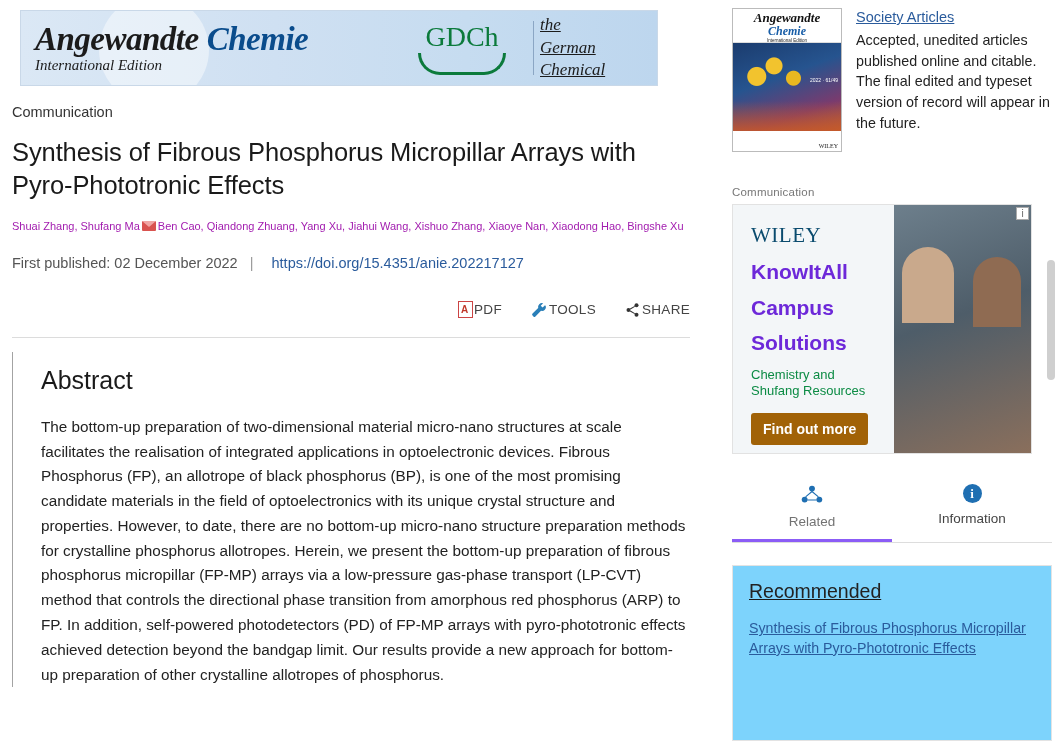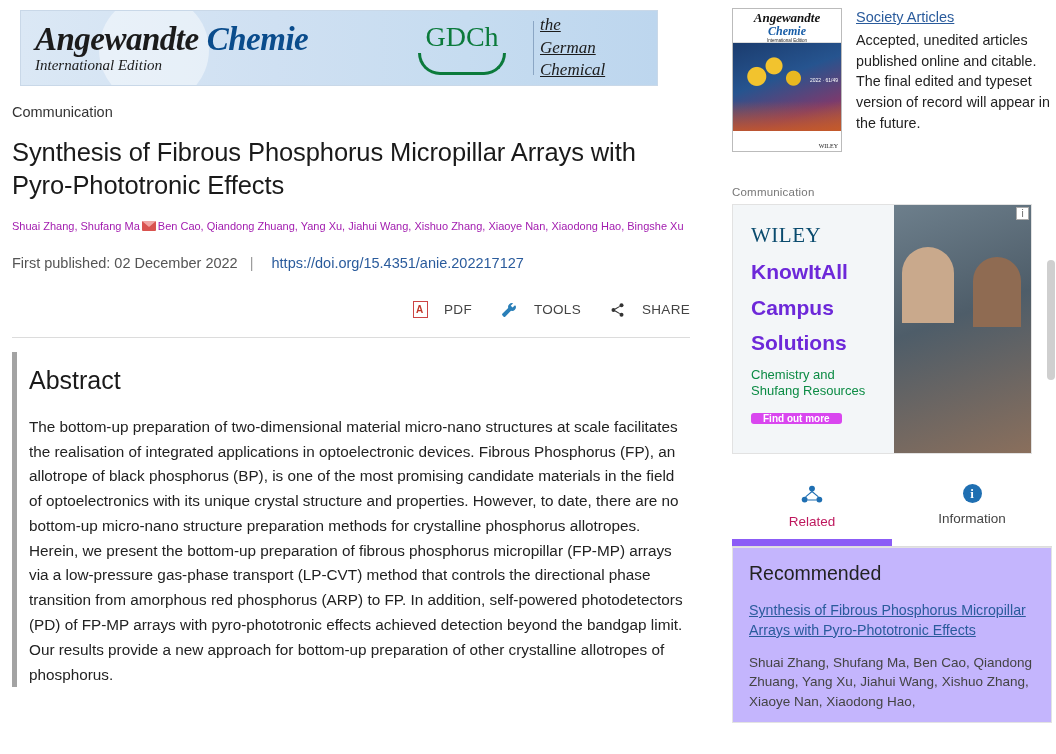--- a/index.html
+++ b/index.html
@@ -112,43 +112,43 @@
     margin-top: 19px; font-size: 14.5px; color: #555;
   }
   .pubinfo .doi { color: #2a5b9c; text-decoration: none; margin-left: 6px; }
   .pubinfo .sep { margin: 0 8px; color: #999; }
 
   .toolrow {
     display: flex; align-items: center; justify-content: flex-end;
     gap: 28px; margin-top: 30px; padding-right: 8px;
   }
   .tool {
-    display: flex; align-items: center; gap: 16px;
+    display: flex; align-items: center; gap: 1px;
     font-size: 13.5px; color: #444; letter-spacing: .3px;
   }
   .pdf-ico {
     width: 15px; height: 17px; background: #fff;
     border: 1px solid #c44; position: relative;
     display: inline-block;
   }
   .pdf-ico::after {
     content: "A"; position: absolute; left: 2px; top: 1px;
     font-size: 10px; color: #c0392b; font-weight: bold; line-height: 14px;
   }
   .wrench-ico { width: 18px; height: 18px; }
   .share-ico { width: 17px; height: 16px; }
 
   .divider {
     margin: 18px 8px 0 0; height: 1px; background: #dcdcdc;
   }
 
   .abstract-box {
     margin: 14px 6px 0 0;
-    border-left: 5px solid #a3a3a3;
-    padding: 14px 6px 0 12px;
+    border-left: 1px solid #a3a3a3;
+    padding: 14px 6px 0 28px;
   }
   h2.abs-title {
     margin: 0; font-size: 25px; font-weight: normal; color: #1a1a1a;
   }
   .abs-text {
     margin-top: 20px;
     font-size: 15.3px; line-height: 1.62; color: #222;
     text-align: left;
   }
 
@@ -233,22 +233,22 @@
   }
   .ad-h {
     font-size: 21px; font-weight: bold; color: #6d28d9;
     line-height: 1.12; margin-top: 12px;
   }
   .ad-sub {
     font-size: 13px; color: #0b8b44; line-height: 1.25; margin-top: 12px;
   }
   .ad-btn {
     margin-top: 14px; display: inline-block;
-    background: #d946ef; color: #fff; font-size: 10px; font-weight: bold;
-    padding: 0 12px; border-radius: 3px;
+    background: #a16207; color: #fff; font-size: 14px; font-weight: bold;
+    padding: 8px 12px; border-radius: 3px;
   }
   .ad-right {
     position: absolute; right: 0; top: 0; width: 137px; height: 100%;
     background: linear-gradient(160deg,#6d7f8c 0%, #4e5d69 45%, #8a6f5c 100%);
   }
   .ad-right::before {
     content: ""; position: absolute; left: 8px; top: 42px;
     width: 52px; height: 76px; border-radius: 26px 26px 0 0;
     background: #c9a98c;
   }
@@ -264,35 +264,35 @@
   }
 
   .tabs {
     display: flex; margin-top: 22px; width: 320px;
     border-bottom: 1px solid #ddd;
   }
   .tab {
     flex: 1; text-align: center; padding: 8px 0 10px 0;
     font-size: 13.5px; color: #444;
   }
-  .tab.active { border-bottom: 7px solid #8b5cf6; color: #be185d; }
+  .tab.active { border-bottom: 3px solid #8b5cf6; color: #737373; }
   .tab-ico { display: block; margin: 0 auto 8px auto; }
   .related-dots { width: 26px; height: 22px; }
   .info-ico {
     width: 19px; height: 19px; border-radius: 50%;
     background: #1f6fb2; color: #fff; font-size: 13px; font-weight: bold;
     line-height: 19px; text-align: center;
     font-family: "Liberation Serif", serif;
   }
 
   .recommended {
-    margin-top: 0; width: 320px;
-    background: #c4b5fd; border: 1px solid #e3e3e3;
+    margin-top: 22px; width: 320px;
+    background: #7dd3fc; border: 1px solid #e3e3e3;
     padding: 14px 16px 10px 16px;
-    height: 176px; overflow: hidden; position: relative;
+    height: 176px; overflow: hidden; position: relative; text-decoration: underline;
   }
   .rec-title { font-size: 19.5px; color: #222; }
   .rec-link {
     display: block; margin-top: 16px;
     font-size: 14.2px; line-height: 1.4; color: #2a5b9c;
     text-decoration: underline;
   }
   .rec-authors {
     margin-top: 12px; font-size: 13.5px; line-height: 1.45; color: #444;
   }
@@ -421,18 +421,17 @@
       </div>
       <div class="tab">
         <span class="tab-ico info-ico">i</span>
         <span>Information</span>
       </div>
     </div>
 
     <div class="recommended">
       <div class="rec-title">Recommended</div>
       <a class="rec-link" href="#">Synthesis of Fibrous Phosphorus Micropillar Arrays with Pyro-Phototronic Effects</a>
-      <div class="rec-authors">Shuai Zhang, Shufang Ma, Ben Cao, Qiandong Zhuang, Yang Xu, Jiahui Wang, Xishuo Zhang, Xiaoye Nan, Xiaodong Hao,</div>
     </div>
 
     <div class="scrollbar"></div>
   </div>
 </div>
 
 </body></html>

